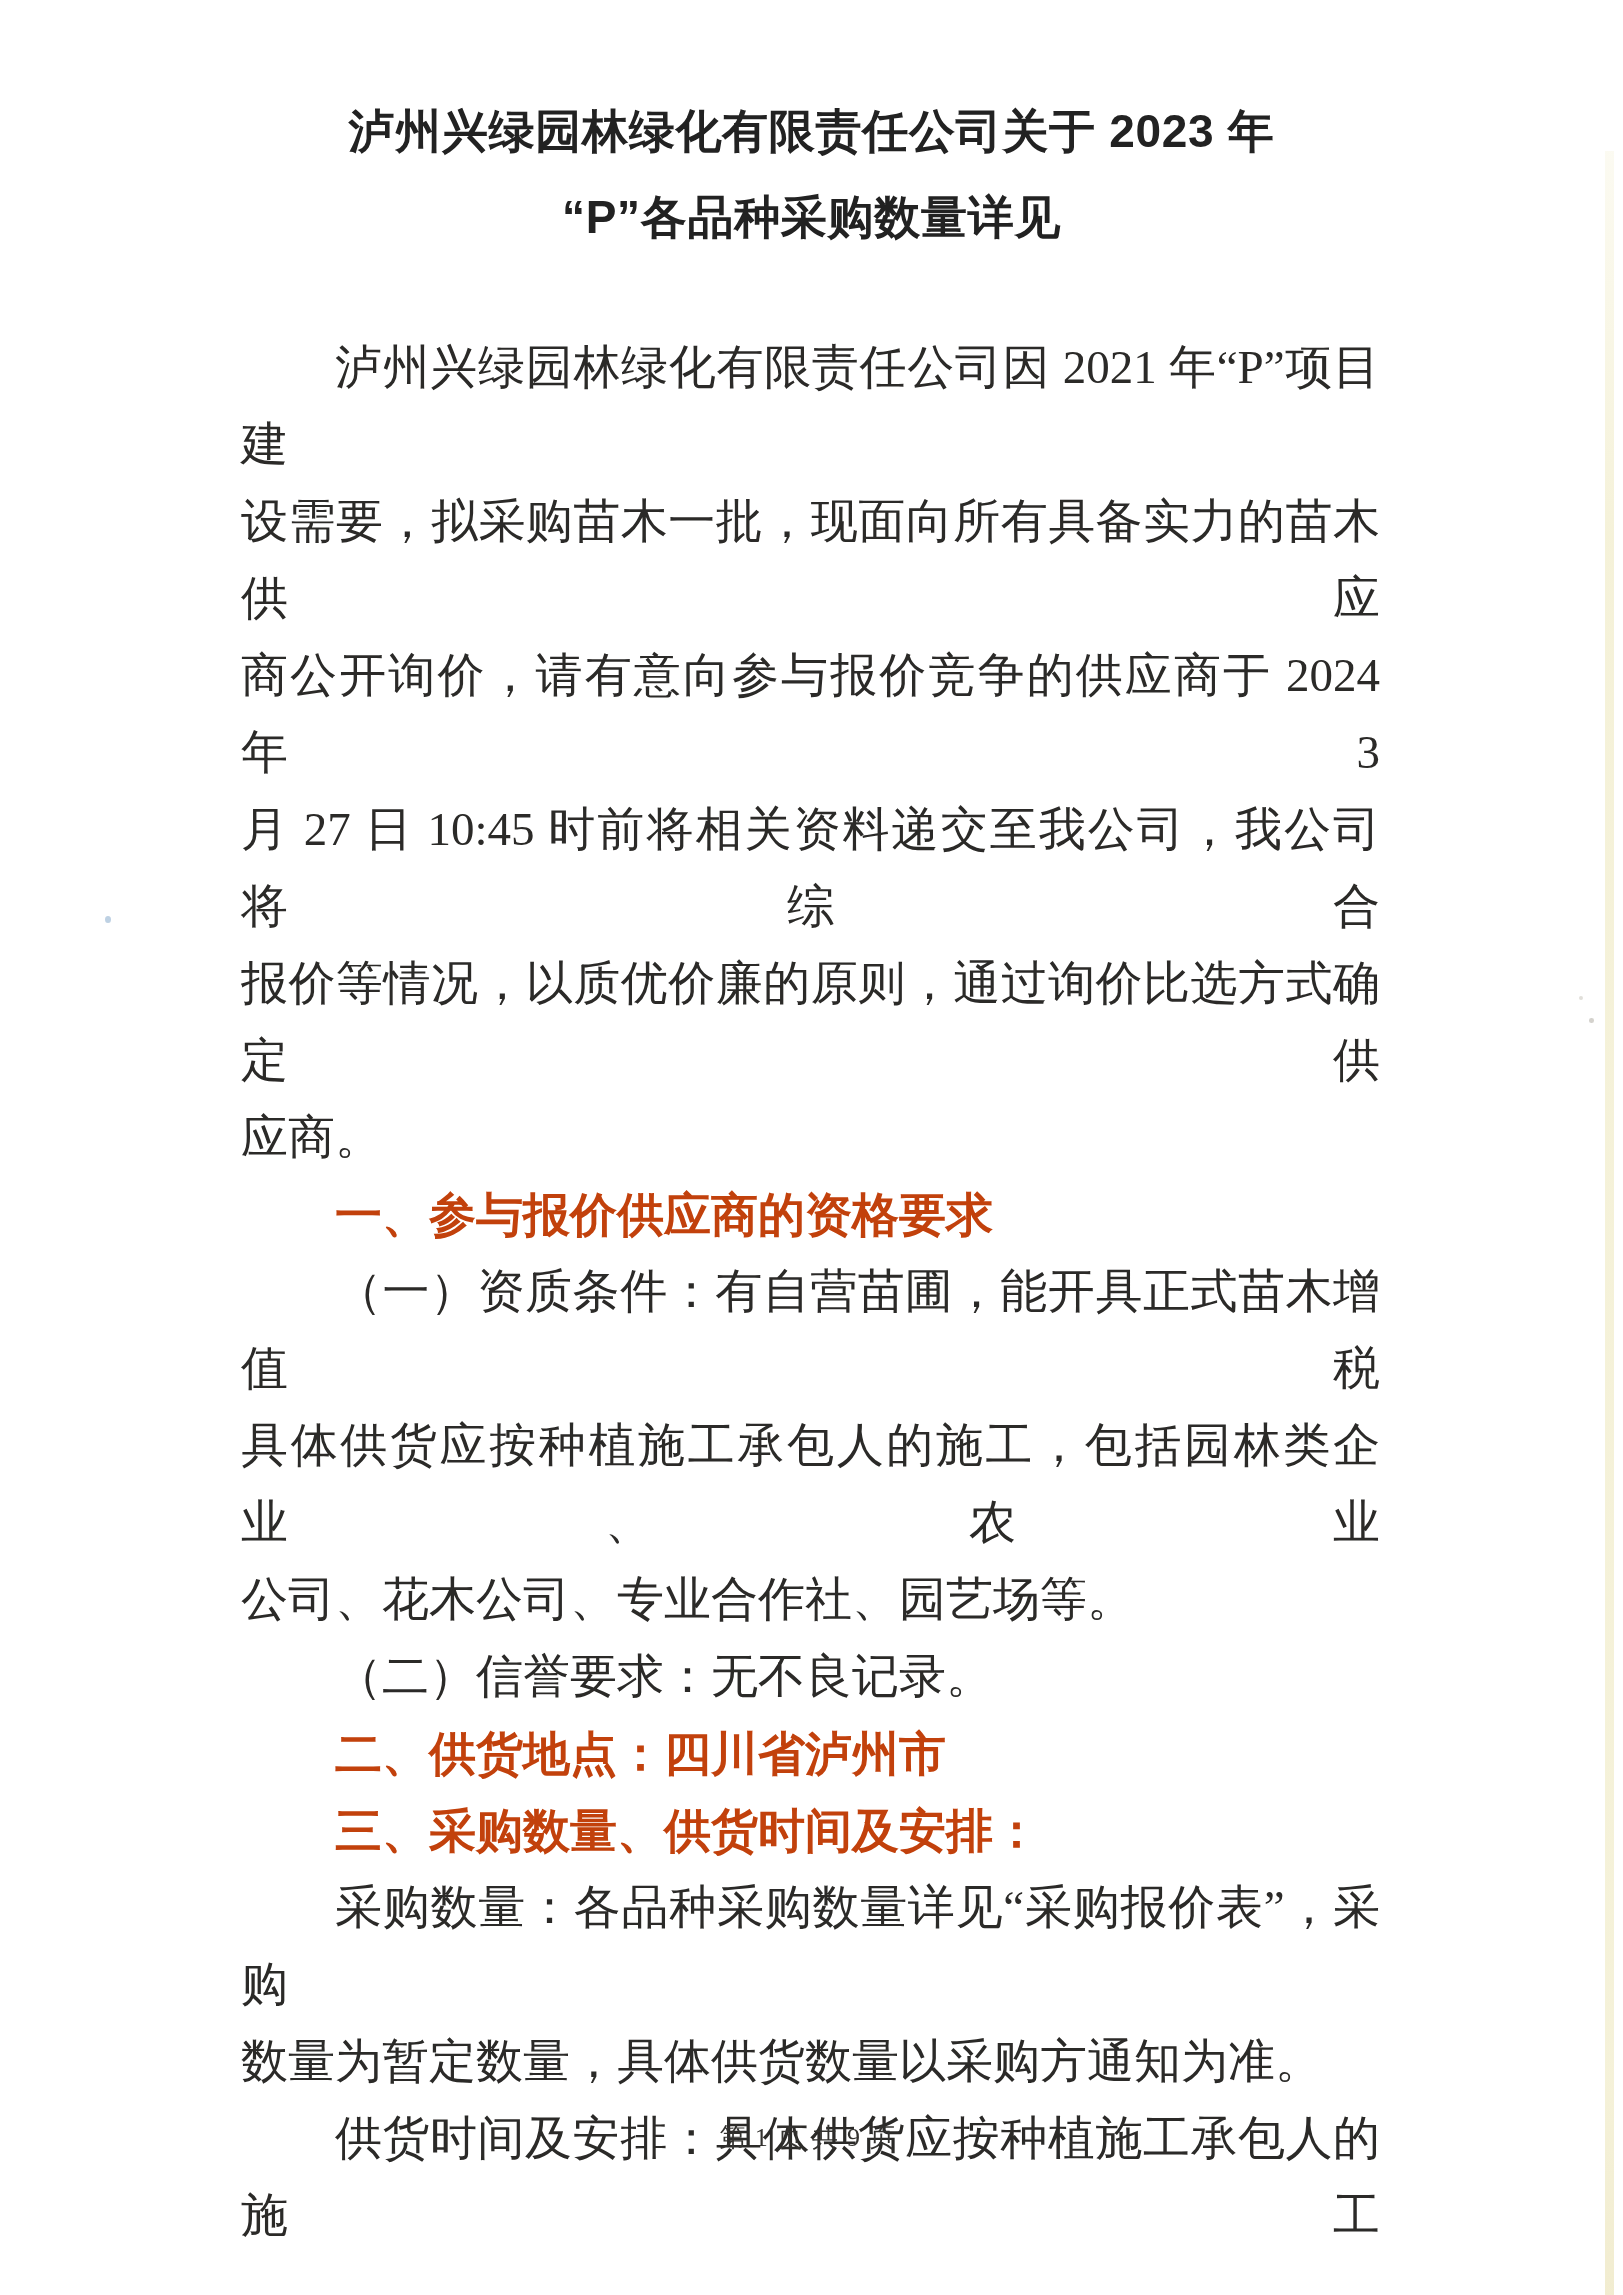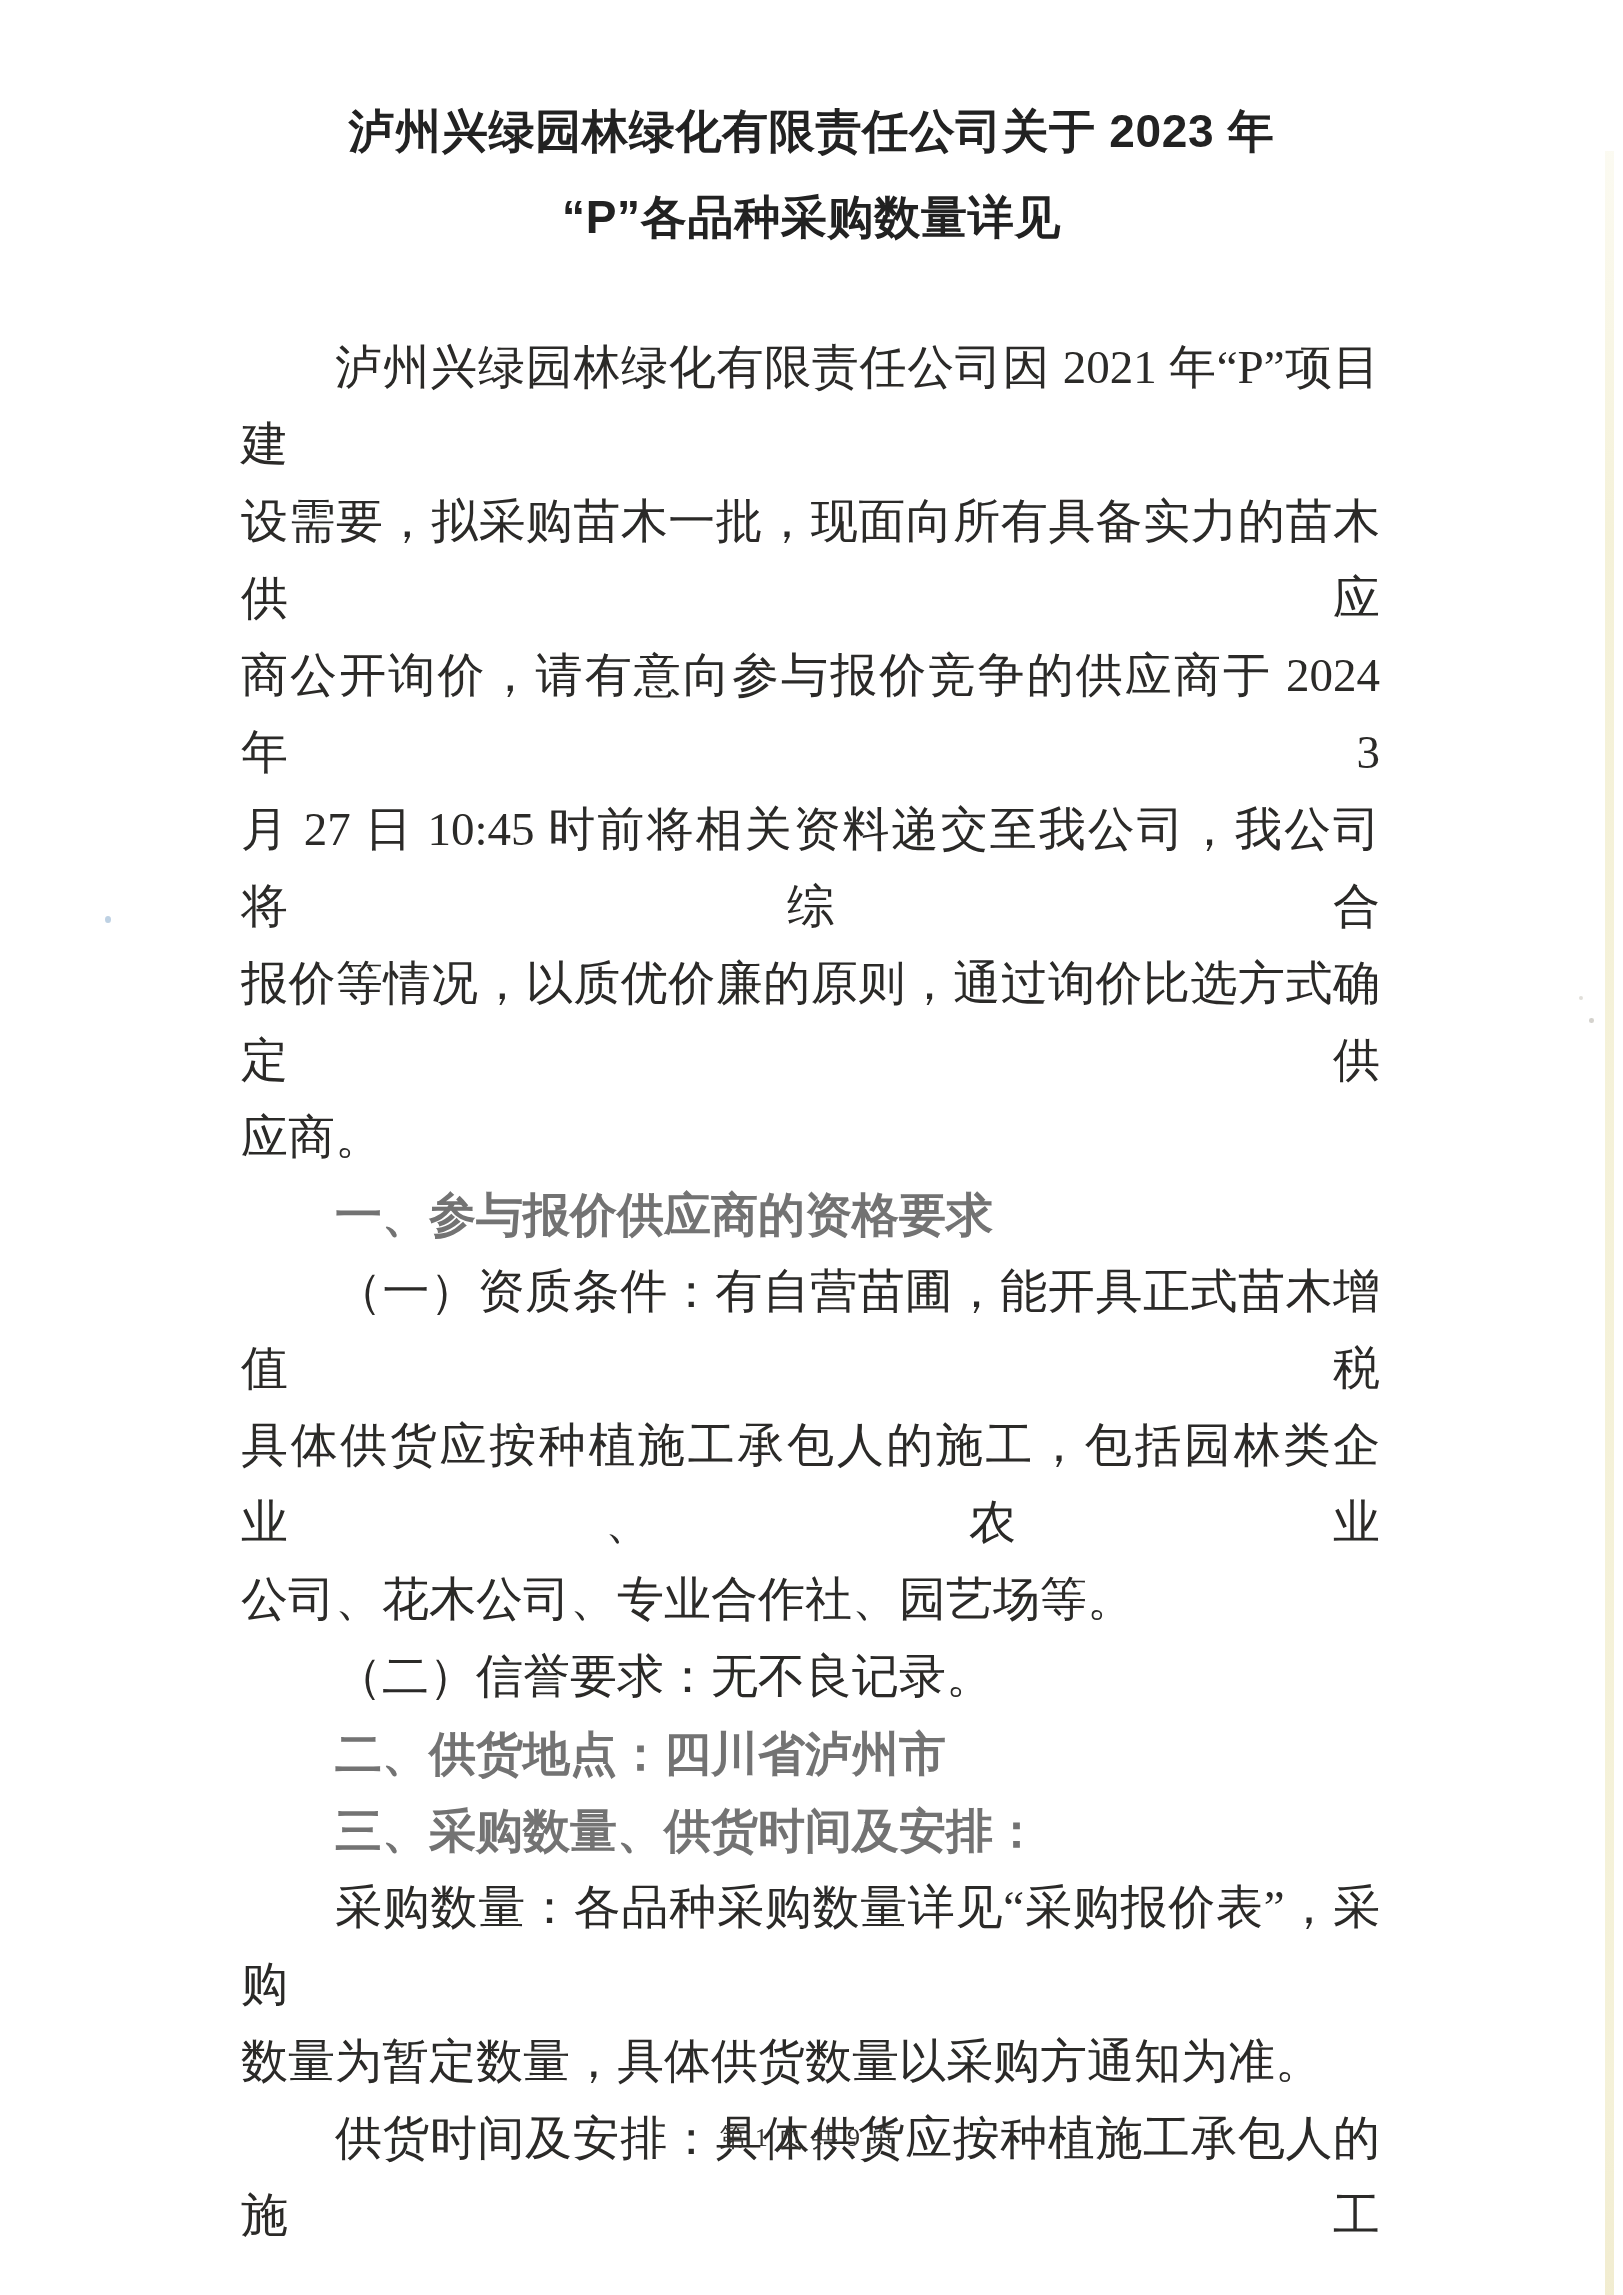--- a/index.html
+++ b/index.html
@@ -39,21 +39,21 @@
   .doc-body .line.full {
     text-align: justify;
     text-align-last: justify;
   }
   .doc-body .line.indent {
     text-indent: 2em;
   }
   .doc-body .line.bold {
     font-family: "Liberation Sans", "DejaVu Sans", sans-serif;
     font-weight: 700;
-    color: #737373;
+    color: #c2410c;
   }
   .page-footer {
     position: absolute;
     top: 2122px;
     left: 236px;
     right: 243px;
     text-align: center;
     font-size: 26px;
     line-height: 31px;
     color: #33322f;

